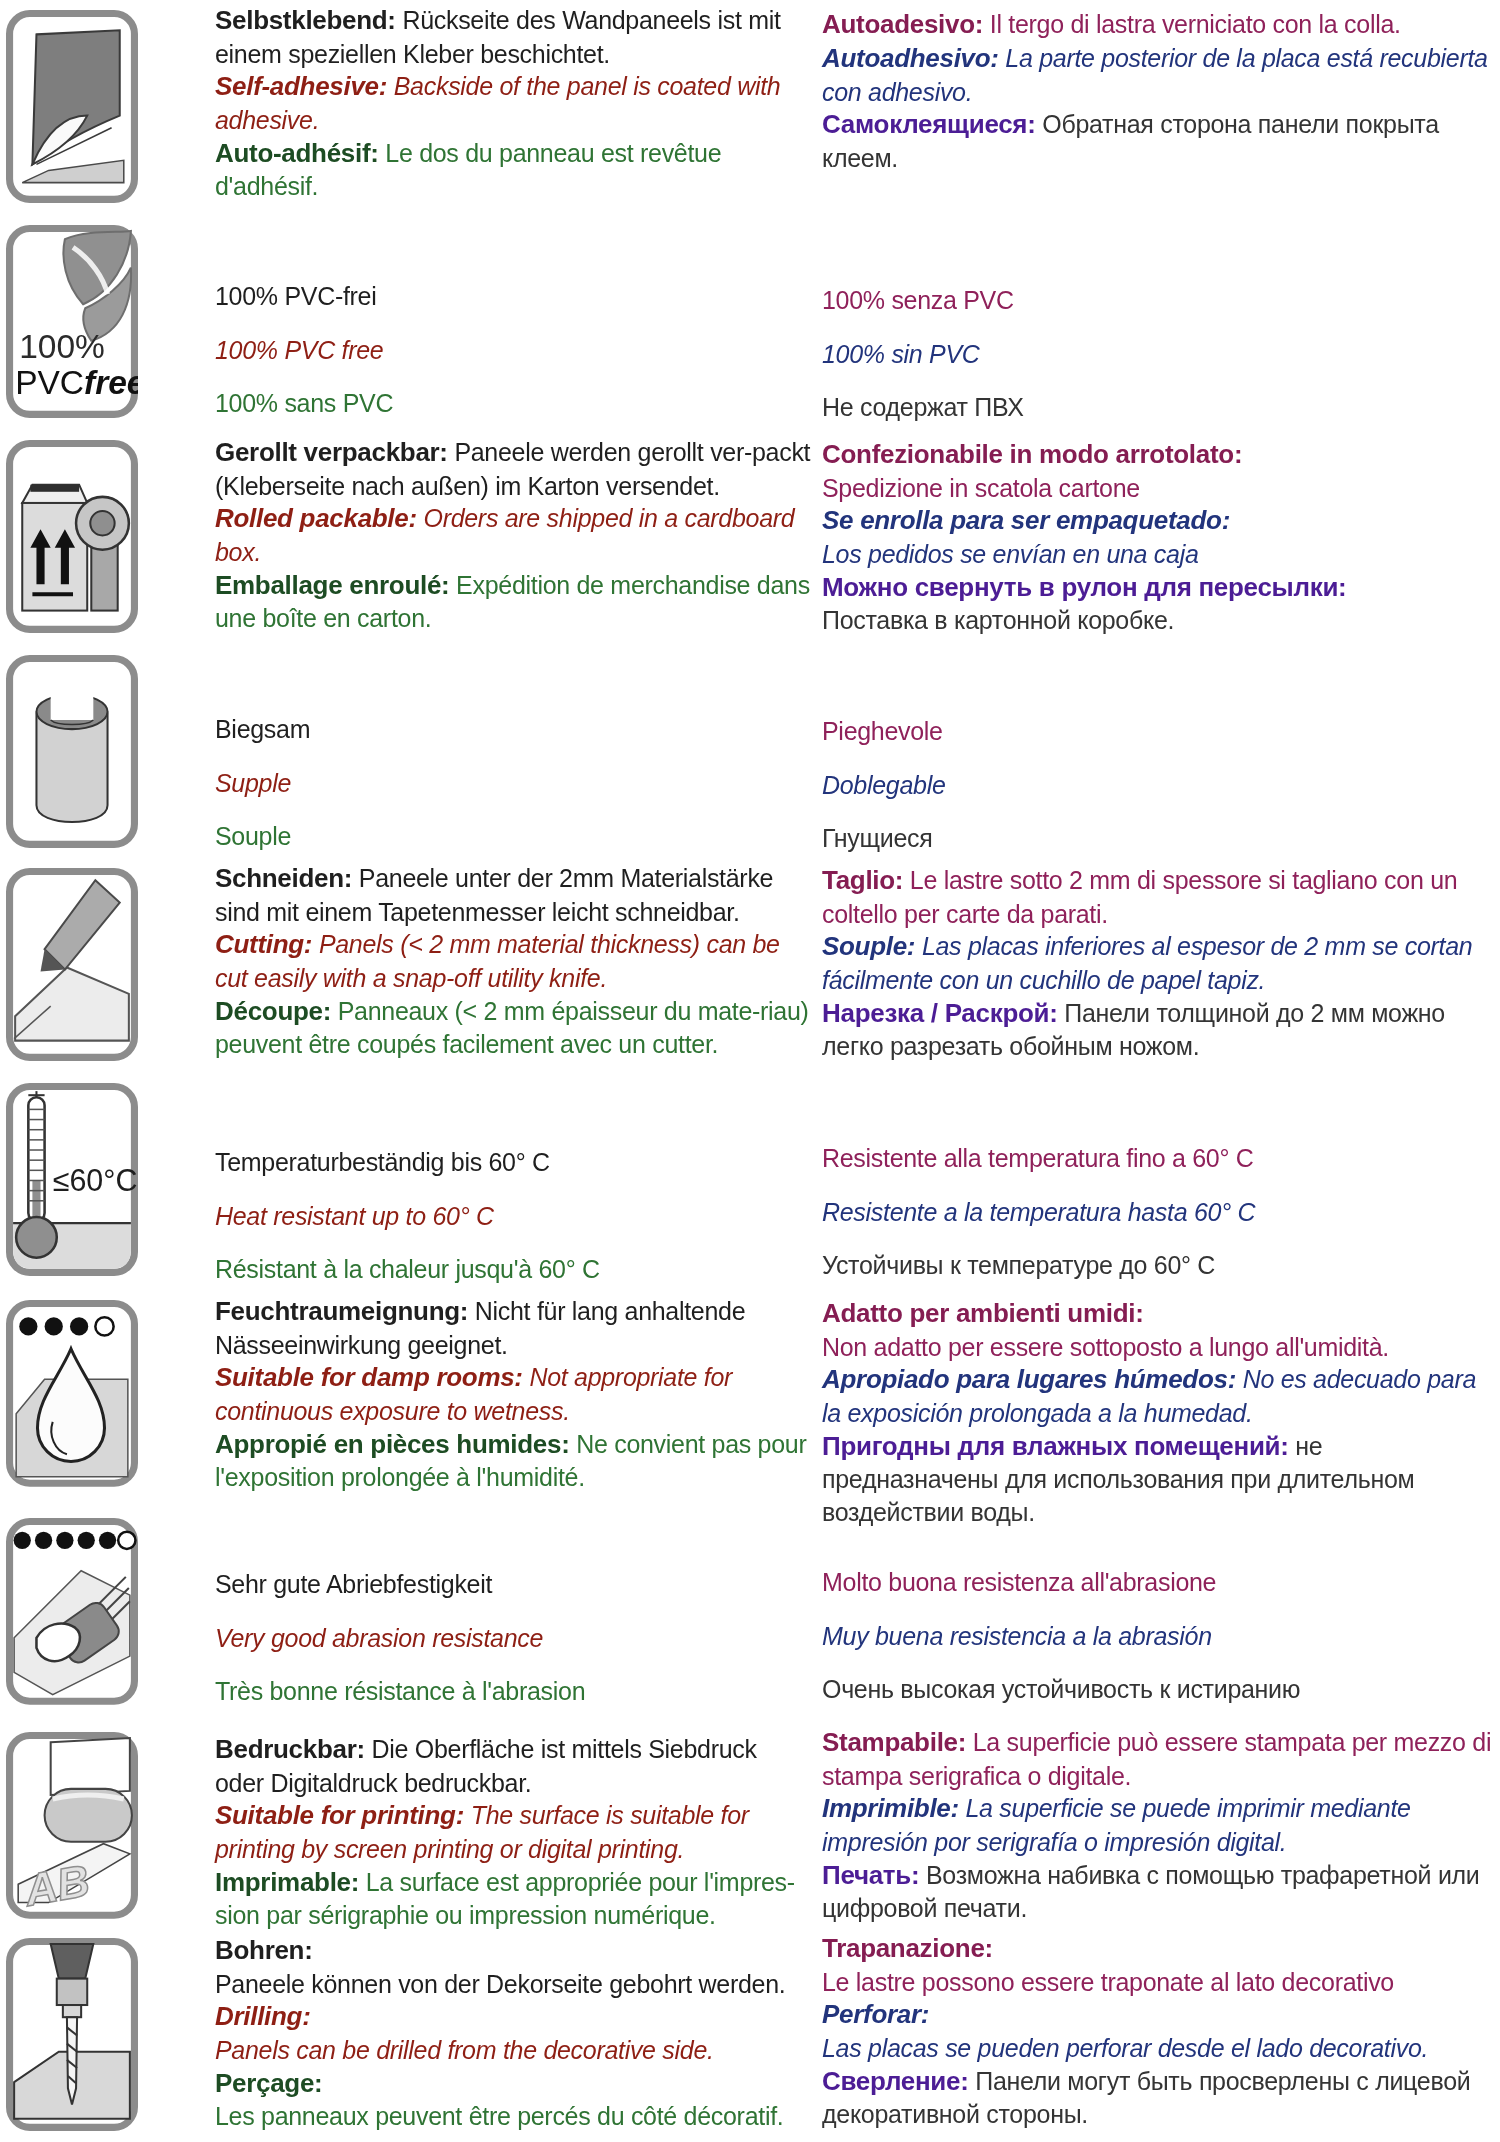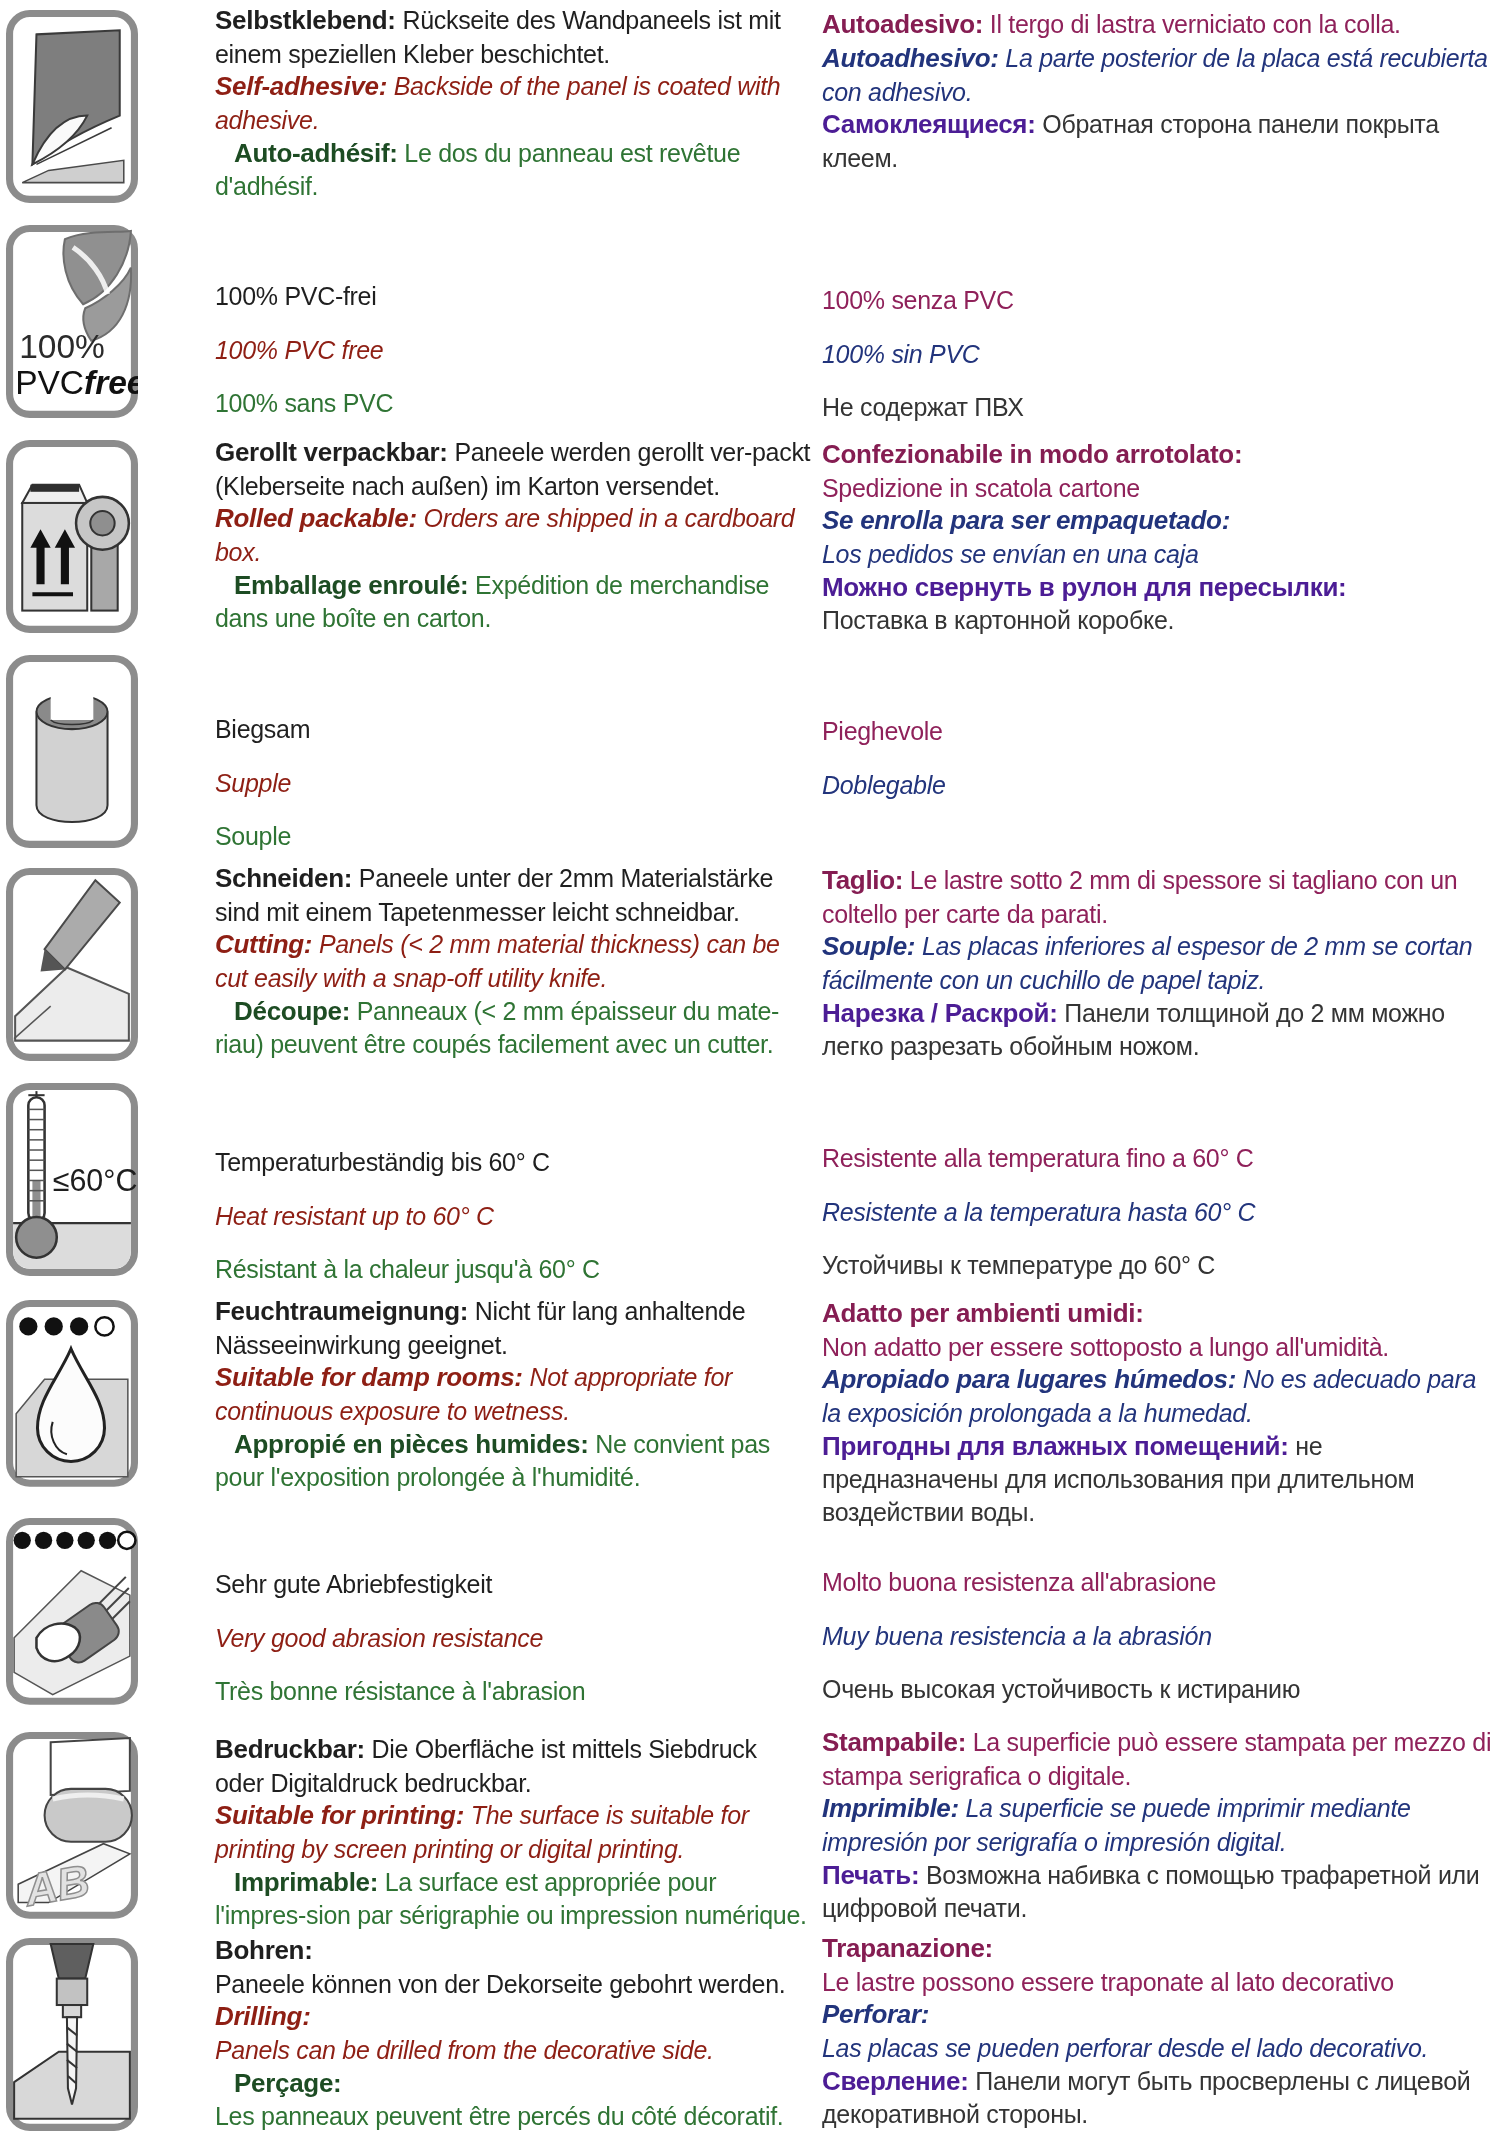--- a/index.html
+++ b/index.html
@@ -9,21 +9,21 @@
   .icon svg{display:block;width:132px;height:auto;}
   .txt{position:absolute;}
   .lcol{left:215px;width:596px;}
   .rcol{left:822px;width:672px;}
   p.ln{margin:0;font-size:25px;line-height:1.3;letter-spacing:-0.3px;}
   .sparse p.ln{line-height:1.5;margin-top:16px;}
   .lb{font-weight:bold;font-size:26px;text-align:right;}
   .de{color:#1f1f1f;}
   .en{color:#8e1f14;font-style:italic;}
   .fr{color:#2f7434;}
-  .fr .lb{color:#1d4c23;margin-left:19px;}
+  .fr .lb{color:#1d4c23;}
   .it{color:#8f215a;}
   .it .lb{color:#851d52;}
   .es{color:#22347c;font-style:italic;}
   .ru{color:#343434;}
   .ru .lb{color:#4c1d95;}
 </style>
 </head>
 <body>
 
 <div class="page">
@@ -108,20 +108,21 @@
     </svg>
   </div>
   <div class="txt lcol sparse" style="top:695px">
     <p class="ln de">Biegsam</p>
     <p class="ln en">Supple</p>
     <p class="ln fr">Souple</p>
   </div>
   <div class="txt rcol sparse" style="top:697px">
     <p class="ln it">Pieghevole</p>
     <p class="ln es">Doblegable</p>
+    <p class="ln ru">Гнущиеся</p>
   </div>
 
   <div class="icon" style="top:868px">
     <svg viewBox="0 0 130 190">
       <rect x="3.5" y="3.5" width="123" height="183" rx="20" fill="#fff" stroke="#8c8c8c" stroke-width="7"></rect>
       <polygon points="9,170 121,170 121,124 60,98 9,146" fill="#ececec" stroke="#555" stroke-width="2"></polygon>
       <polygon points="88,12 112,34 58,100 38,80" fill="#ababab" stroke="#4a4a4a" stroke-width="2"></polygon>
       <polygon points="38,80 58,100 34,102" fill="#555"></polygon>
       <line x1="8" y1="168" x2="44" y2="136" stroke="#555" stroke-width="1.5"></line>
     </svg>

